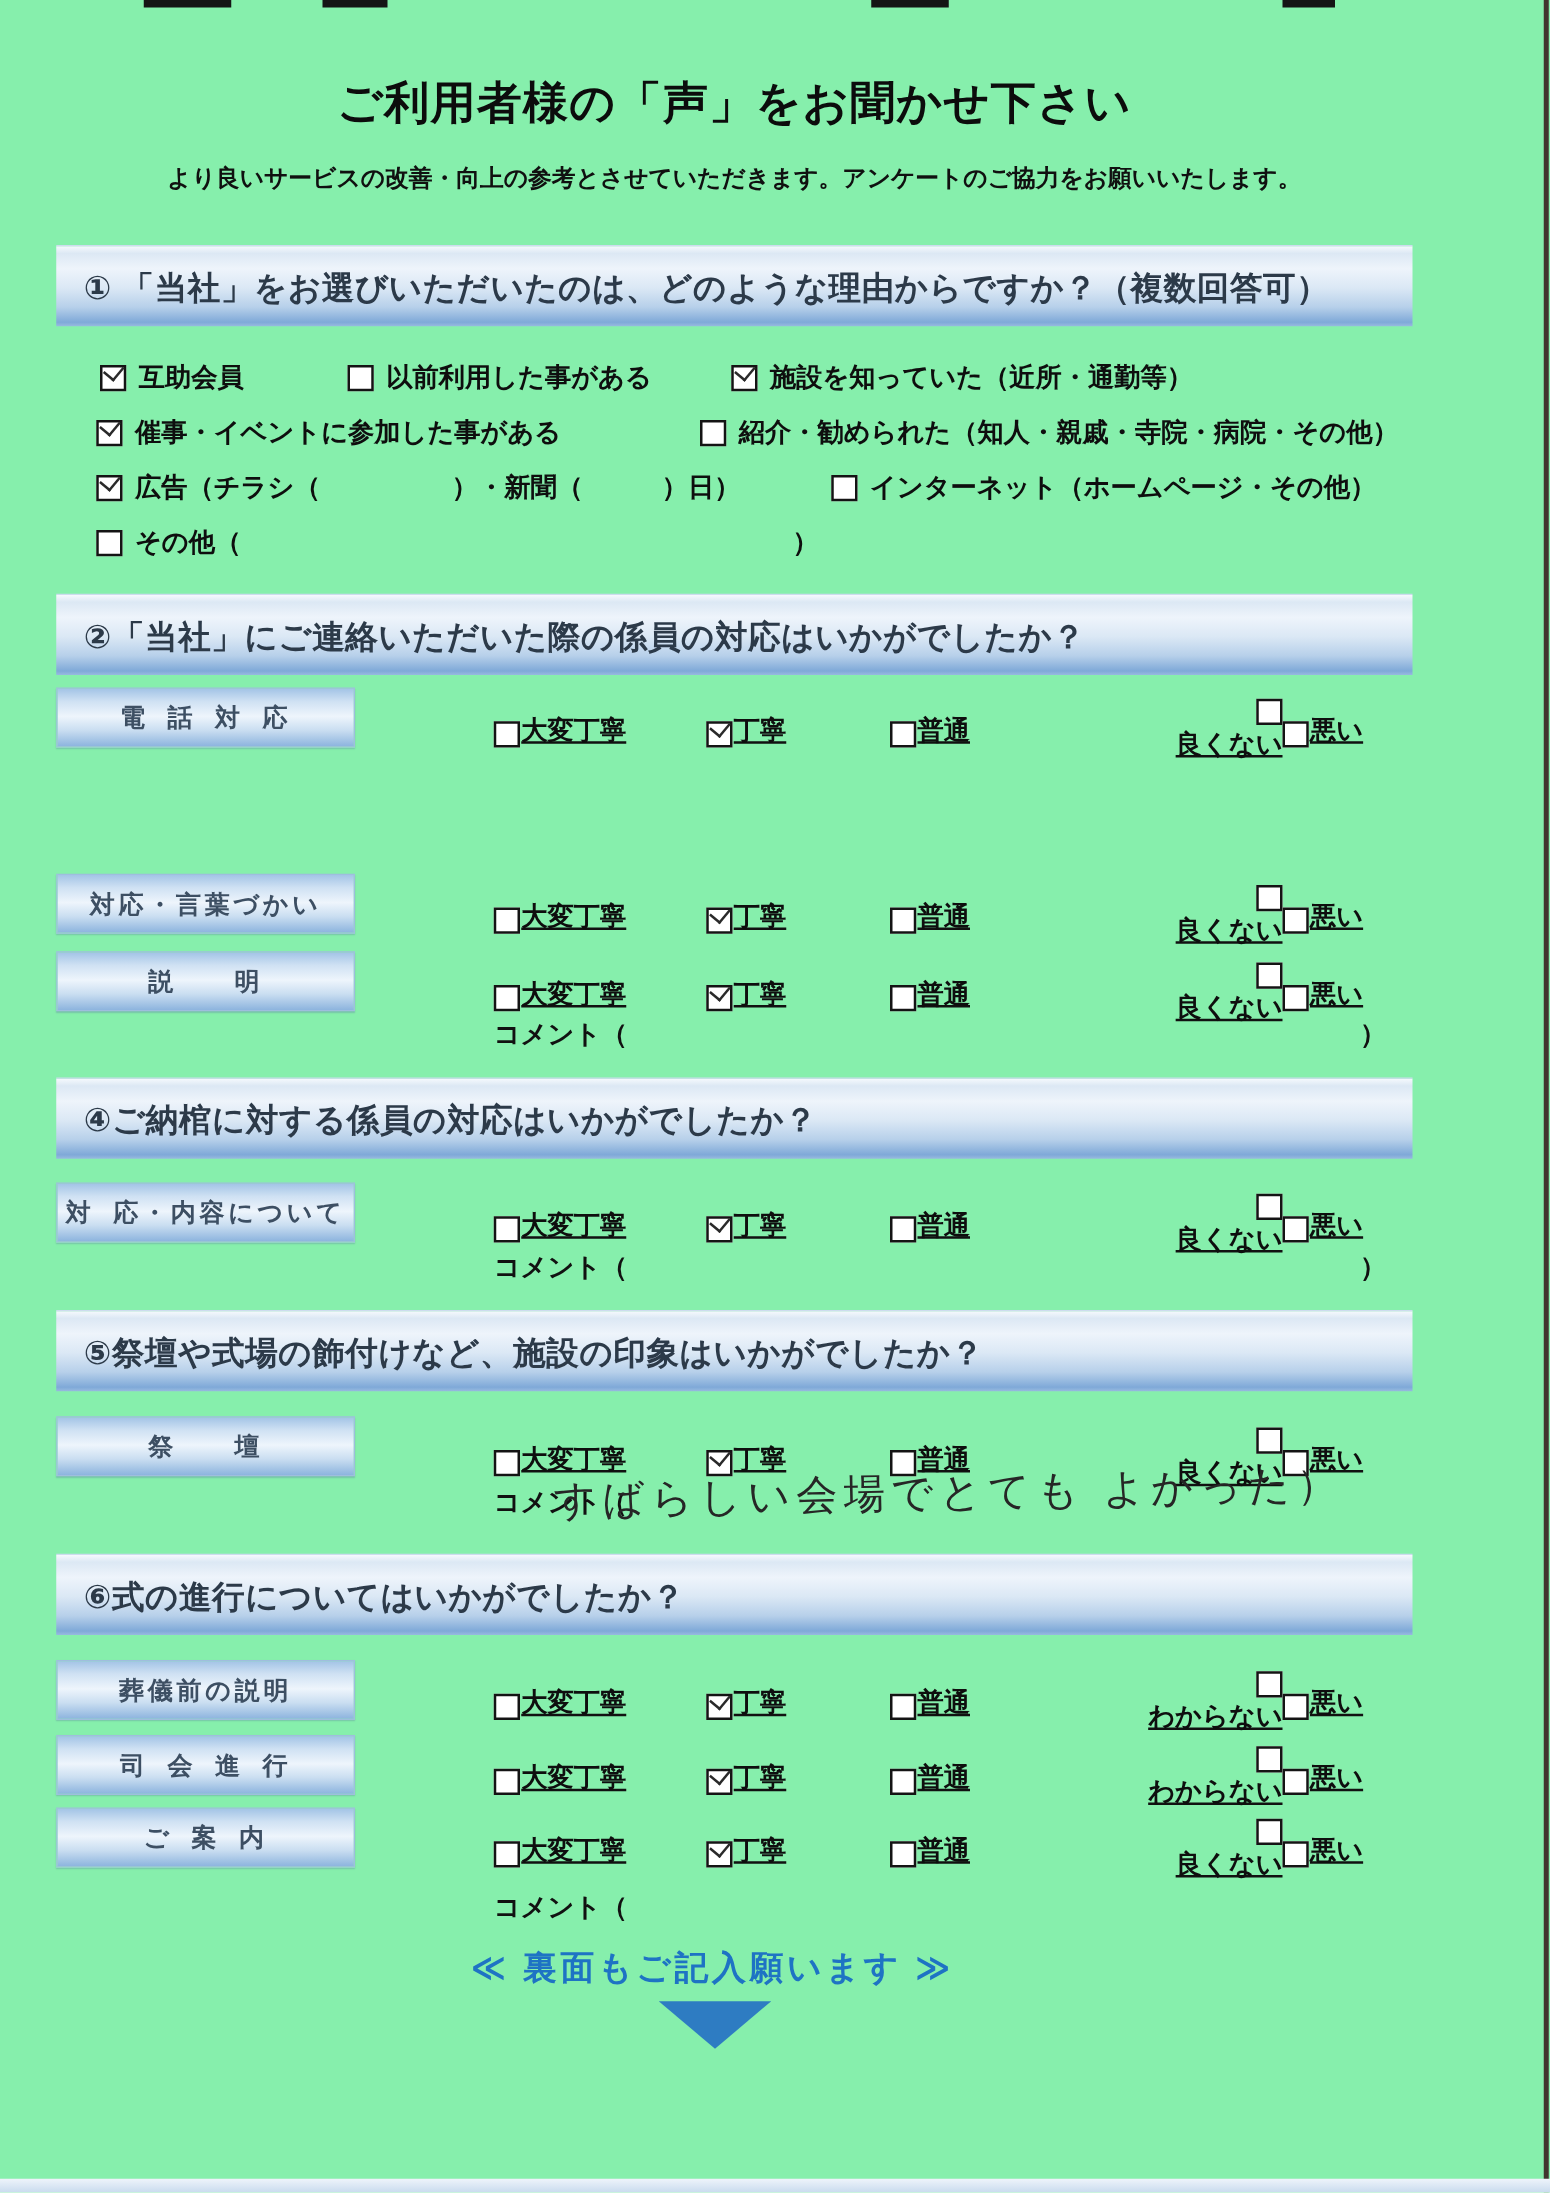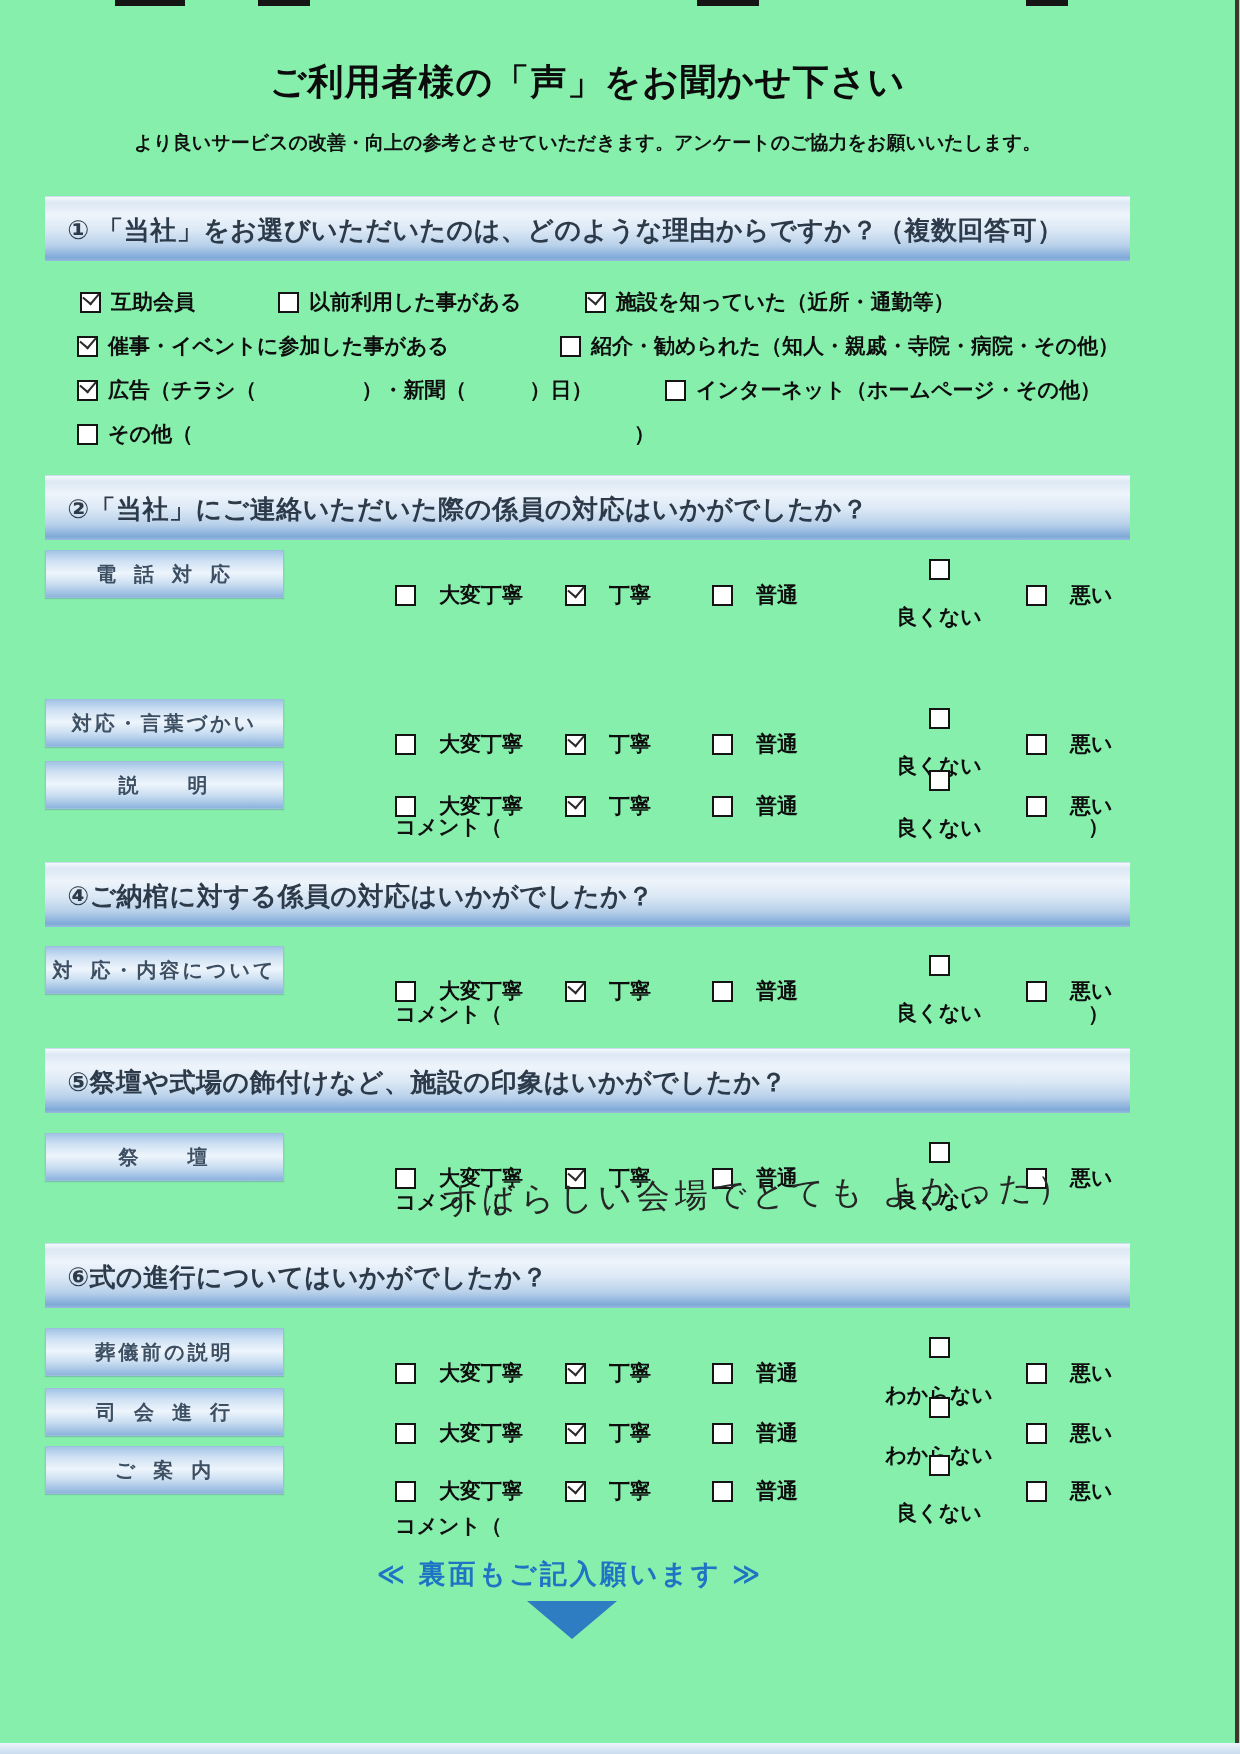--- a/index.html
+++ b/index.html
@@ -34,21 +34,21 @@
   .cb[data-checked="true"]::after{content:"";position:absolute;left:2px;top:-3px;width:12px;height:9px;
       border-left:2px solid #2a2a2a;border-bottom:2px solid #2a2a2a;transform:rotate(-50deg);}
 
   
   .rrow{position:absolute;left:45px;width:1085px;height:46px;}
   .pill{position:absolute;left:0;top:0;width:237px;height:46px;display:flex;align-items:center;justify-content:center;
         background:linear-gradient(180deg,#a3c4e6 0%,#cfe1f3 22%,#eef5fc 48%,#cadef1 72%,#8db4de 100%);
         border:1px solid #9fbedd;box-shadow:0 1px 1px rgba(90,120,160,.35);font-family:Liberation Mono, monospace;}
   .pill span{font-size:20px;font-weight:600;color:#3d4f63;letter-spacing:3px;white-space:pre;}
   .opts{position:absolute;left:350px;top:9px;display:flex;align-items:center;}
-  .opt{display:flex;align-items:center;gap:23px;white-space:nowrap;}
+  .opt{display:flex;align-items:flex-end;gap:1px;white-space:nowrap;text-decoration:underline;}
   .opt .ol{font-size:21px;font-weight:700;color:#0e0e0e;}
   .w1{width:170px;}.w2{width:147px;}.w3{width:140px;}.w4{width:174px;flex-direction:column;}
 
   
   .cmt{position:absolute;left:45px;width:1085px;height:34px;font-size:21px;font-weight:700;}
   .cmt-open{position:absolute;left:350px;top:0;}
   .cmt-close{position:absolute;left:1043px;top:0;}
   .handwriting{position:absolute;left:398px;top:-16px;font-size:33px;font-weight:400;color:#262626;
         letter-spacing:5px;transform:rotate(-1.2deg);white-space:nowrap;}
 

